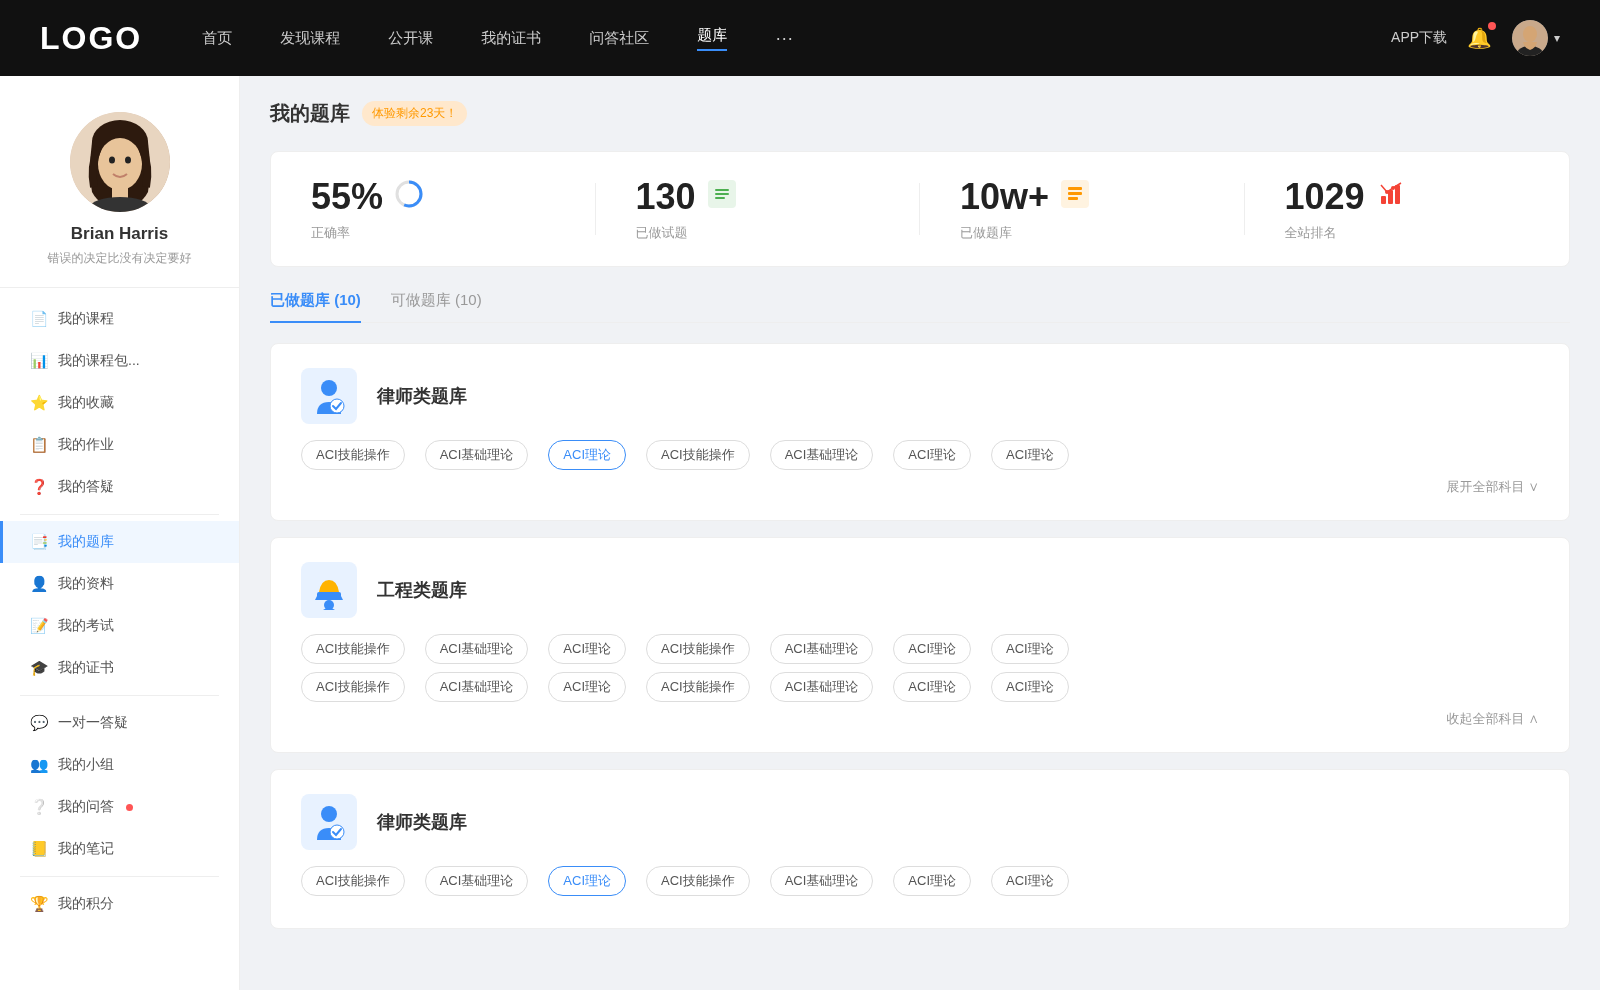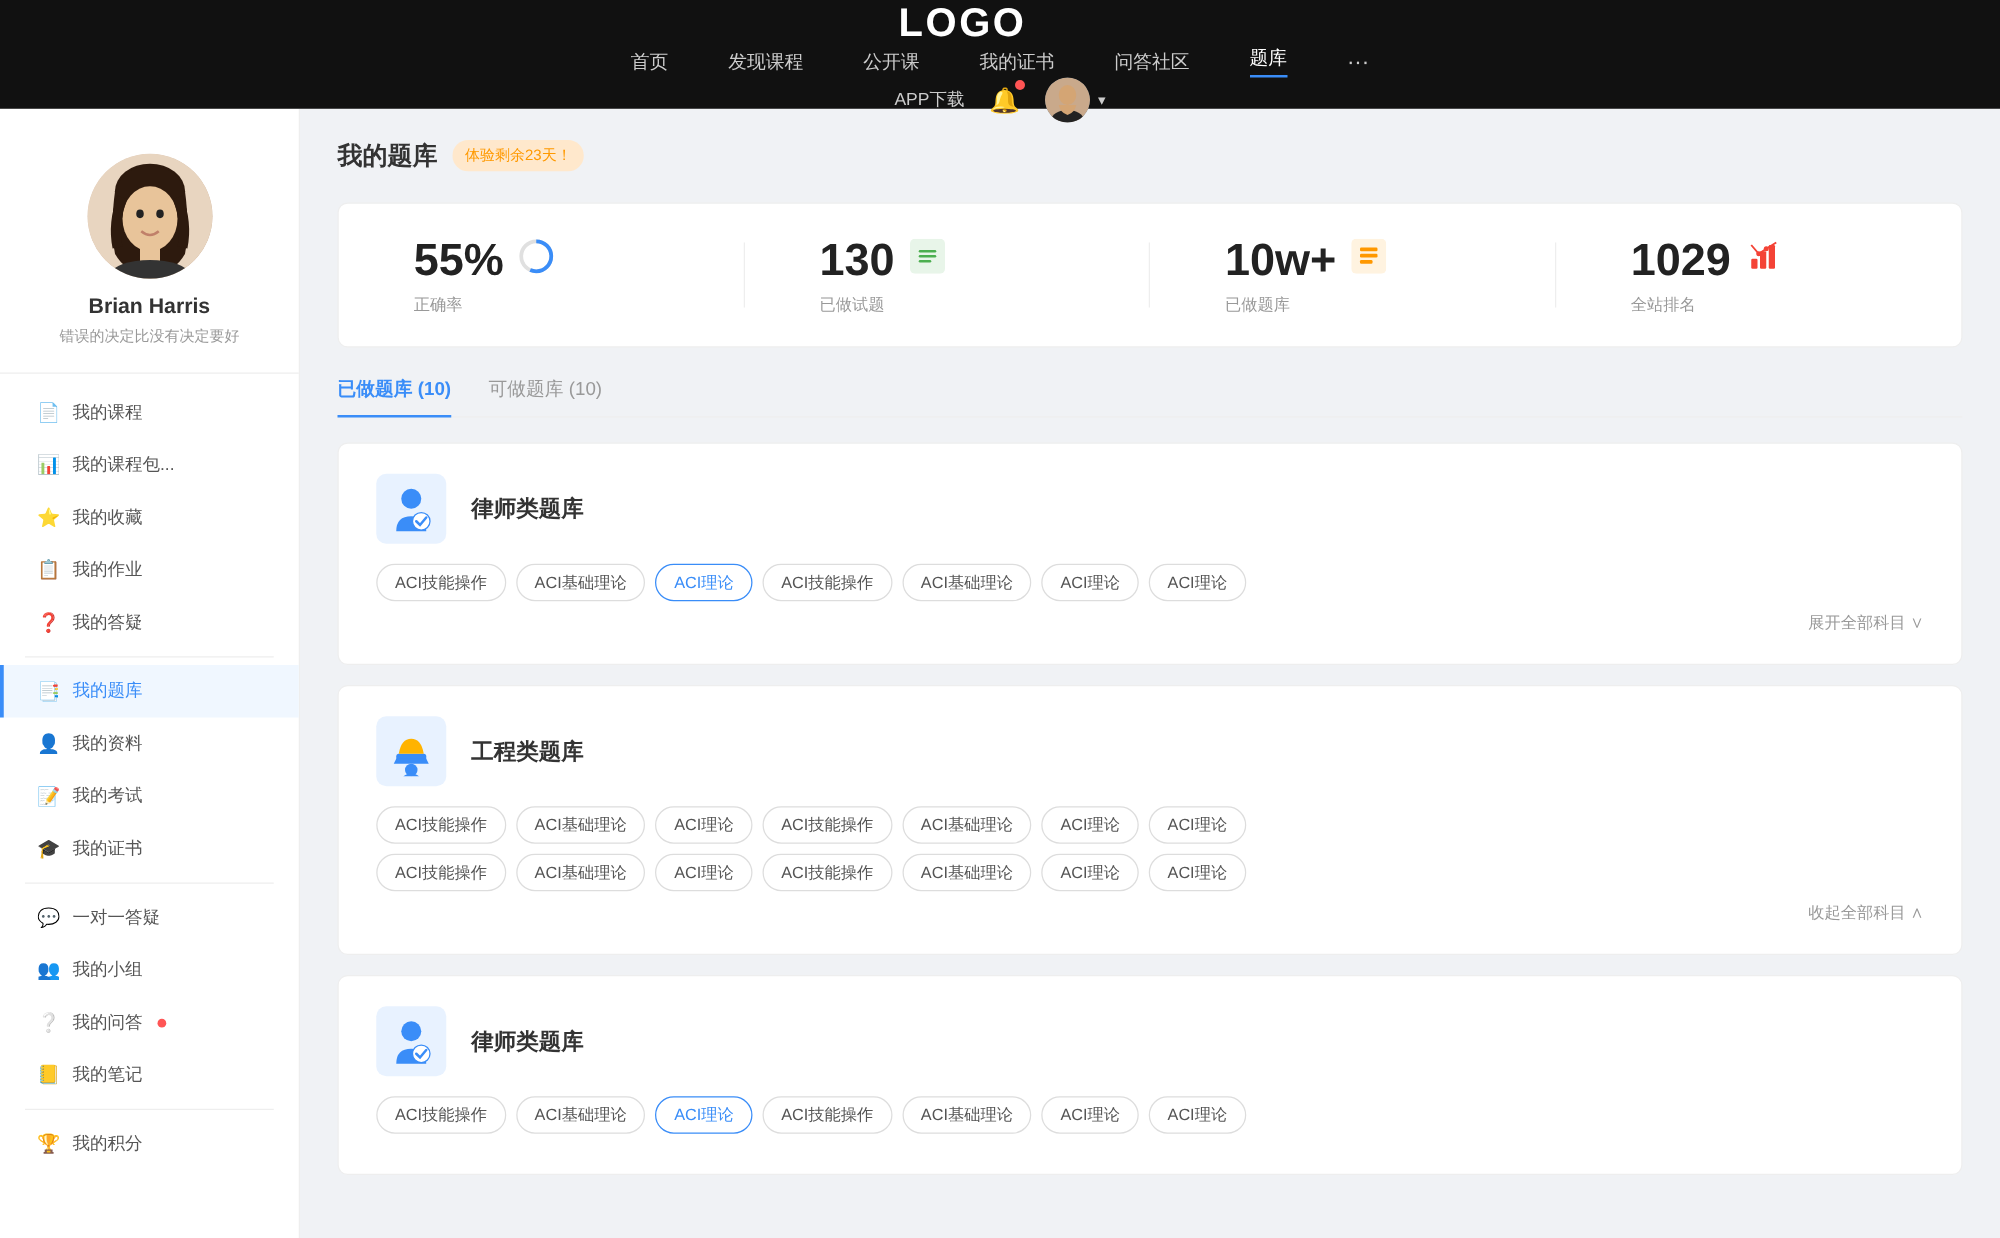--- a/index.html
+++ b/index.html
@@ -1,26 +1,25 @@
 <!DOCTYPE html>
 <html><head>
   <meta charset="utf-8">
   <style>
     * { box-sizing: border-box; margin: 0; padding: 0; }
     body { font-family: -apple-system, BlinkMacSystemFont, 'PingFang SC', 'Microsoft YaHei', sans-serif; background: #f0f2f5; min-height: 990px; }
 
     
     .navbar {
       background: #111;
-      height: 87px;
+      height: 76px;
       display: flex;
       align-items: center;
       padding: 0 40px;
       position: relative;
-      flex-direction: column;
     }
     .navbar-logo {
       color: #fff;
       font-size: 32px;
       font-weight: 900;
       letter-spacing: 2px;
       margin-right: 60px;
     }
     .navbar-nav {
       display: flex;
@@ -193,21 +192,21 @@
       border-radius: 8px;
       padding: 24px 0;
       margin-bottom: 24px;
       border: 1px solid #eee;
     }
     .stat-item {
       flex: 1;
       display: flex;
       flex-direction: column;
       align-items: flex-start;
-      padding: 0 60px;
+      padding: 0 40px;
       position: relative;
     }
     .stat-item:not(:last-child)::after {
       content: '';
       position: absolute;
       right: 0;
       top: 10%;
       height: 80%;
       width: 1px;
       background: #eee;
@@ -284,21 +283,21 @@
       justify-content: center;
     }
     .bank-name {
       font-size: 18px;
       font-weight: 600;
       color: #333;
     }
     .tags-row {
       display: flex;
       flex-wrap: wrap;
-      gap: 8px;
+      gap: 20px;
       margin-bottom: 8px;
       align-items: flex-end;
     }
     .tag {
       padding: 5px 14px;
       border-radius: 20px;
       font-size: 13px;
       border: 1px solid #ddd;
       color: #555;
       cursor: pointer;

